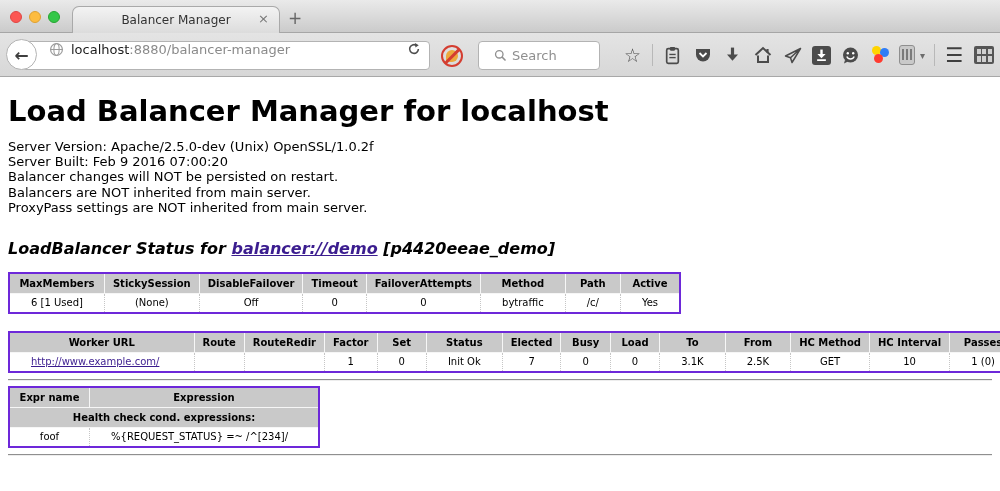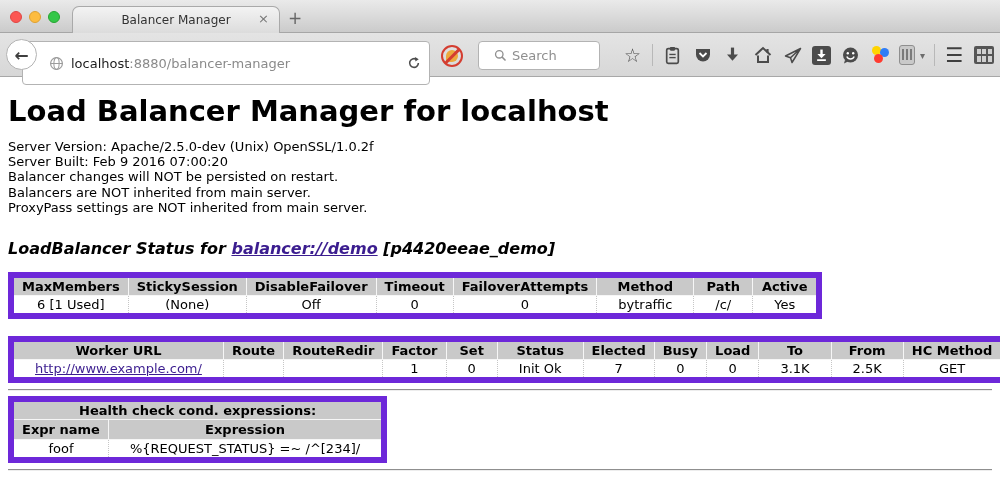--- a/index.html
+++ b/index.html
@@ -37,23 +37,23 @@
     height:44px; background:linear-gradient(#e4e4e4,#d7d7d7);
     border-bottom:1px solid #a8a8a8; position:relative;
   }
   .back-btn {
     position:absolute; left:6px; top:6px; width:31px; height:31px;
     background:#fff; border:1px solid #b3b3b3; border-radius:50%;
     display:flex; align-items:center; justify-content:center; z-index:2;
     font-size:17px; font-weight:bold; color:#3f3f3f;
   }
   .urlbar {
-    position:absolute; left:22px; top:8px; width:408px; height:44px;
+    position:absolute; left:22px; top:8px; width:408px; height:29px;
     background:#fff; border:1px solid #b3b3b3; border-radius:4px;
-    display:flex; align-items:center; padding-left:24px; z-index:1;
+    display:flex; align-items:flex-start; padding-left:24px; z-index:1;
   }
   .globe { margin:0 7px 0 2px; flex:0 0 auto; }
   .url-text { font-size:13px; white-space:nowrap; overflow:hidden; flex:1; }
   .url-host { color:#1c1c1c; }
   .url-rest { color:#8a8a8a; }
   .reload { flex:0 0 auto; margin-right:8px; }
   .flashblock {
     position:absolute; left:441px; top:12px; width:22px; height:22px;
   }
   .fb-flame {
@@ -100,22 +100,22 @@
   .grid-ic { width:20px; height:18px; background:#555; border-radius:2px;
     display:grid; grid-template-columns:repeat(3,1fr); gap:1.5px; padding:2.5px; }
   .grid-ic i { background:#cfcfcf; display:block; }
   
   .content { padding:0 8px; color:#000; }
   h1 { font-size:29px; font-weight:bold; margin:19px 0 0 0; line-height:30px; }
   .info { margin-top:13px; font-size:13px; line-height:15.2px; }
   h3 { font-size:16px; font-weight:bold; margin:25px 0 0 0; line-height:18px;font-style:italic; }
   a.plink { color:var(--link, #3b1d8f); text-decoration:underline; }
   table.apache {
-    border-collapse:collapse; font-size:13px; margin-top:14px;
-    border:6px solid #6d28d9; text-align:center; background:#fff;
+    border-collapse:collapse; font-size:10px; margin-top:14px;
+    border:2px solid #6d28d9; text-align:center; background:#fff;
   }
   table.apache th {
     background:var(--table-header-bg,#c9c9c9); border:1px solid #f6f6f6;
     padding:1px 8px; font-weight:bold; height:20px; white-space:nowrap;
   }
   table.apache td {
     border:1px dotted #c6c6c6; padding:1px 21px; height:20px; white-space:nowrap;
   }
   #balancer-table { width:616px; margin-top:14px; }
   #worker-table { width:962px; margin-top:17px; }
@@ -331,25 +331,25 @@
 
     </tr>
   </tbody>
     </table>
 
   <hr class="divider">
 
   <table class="apache" id="health-table">
     <tbody>
         <tr>
-      <th colspan="2">Health check cond. expressions:</th>
-    </tr>
-    <tr>
       <th>Expr name</th>
       <th>Expression</th>
+    </tr>
+    <tr>
+      <th colspan="2">Health check cond. expressions:</th>
     </tr>
     <tr>
       <td>foof</td>
       <td class="expr-cell">%{REQUEST_STATUS} =~ /^[234]/</td>
     </tr>
   </tbody>
     </table>
 
   <hr class="divider">
 </div>

